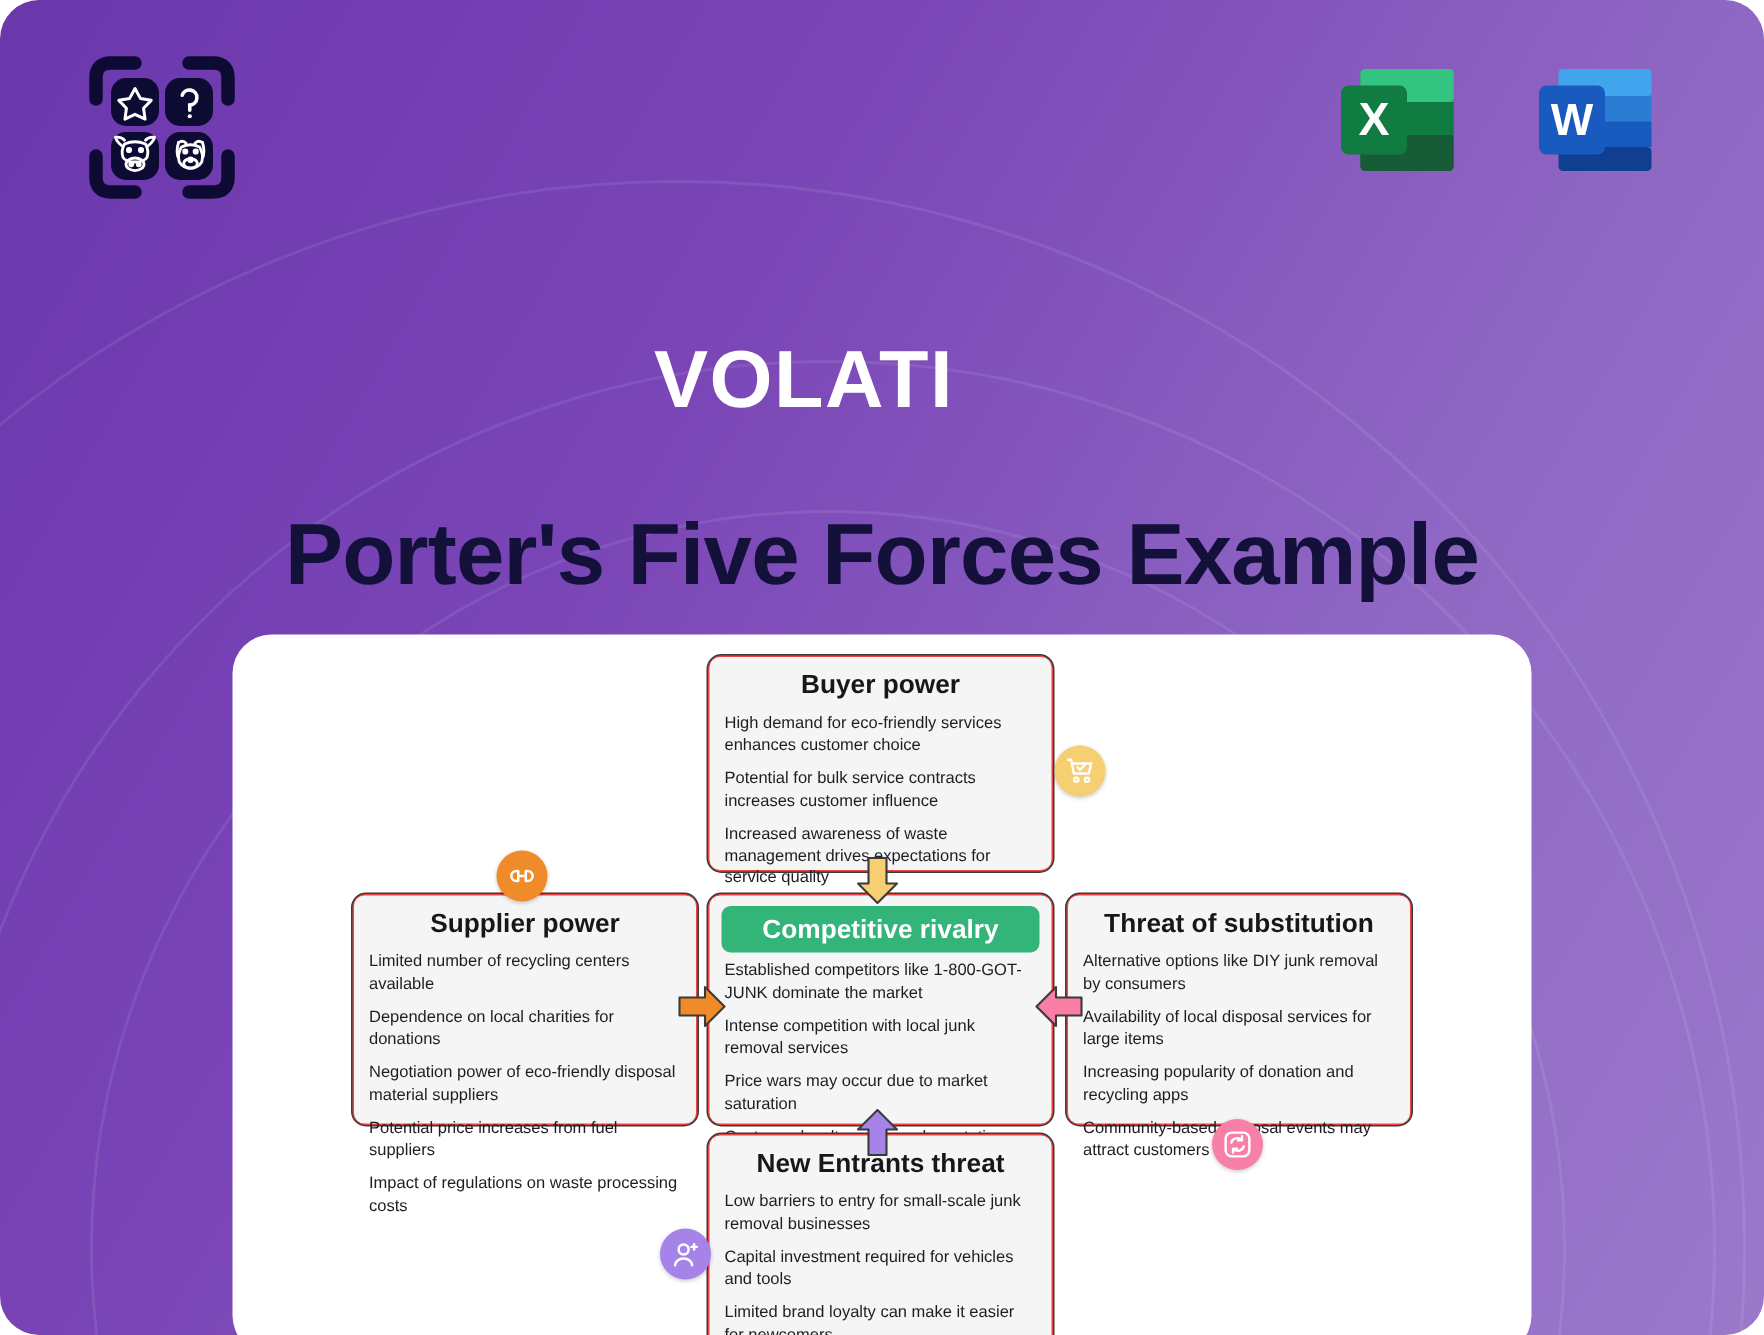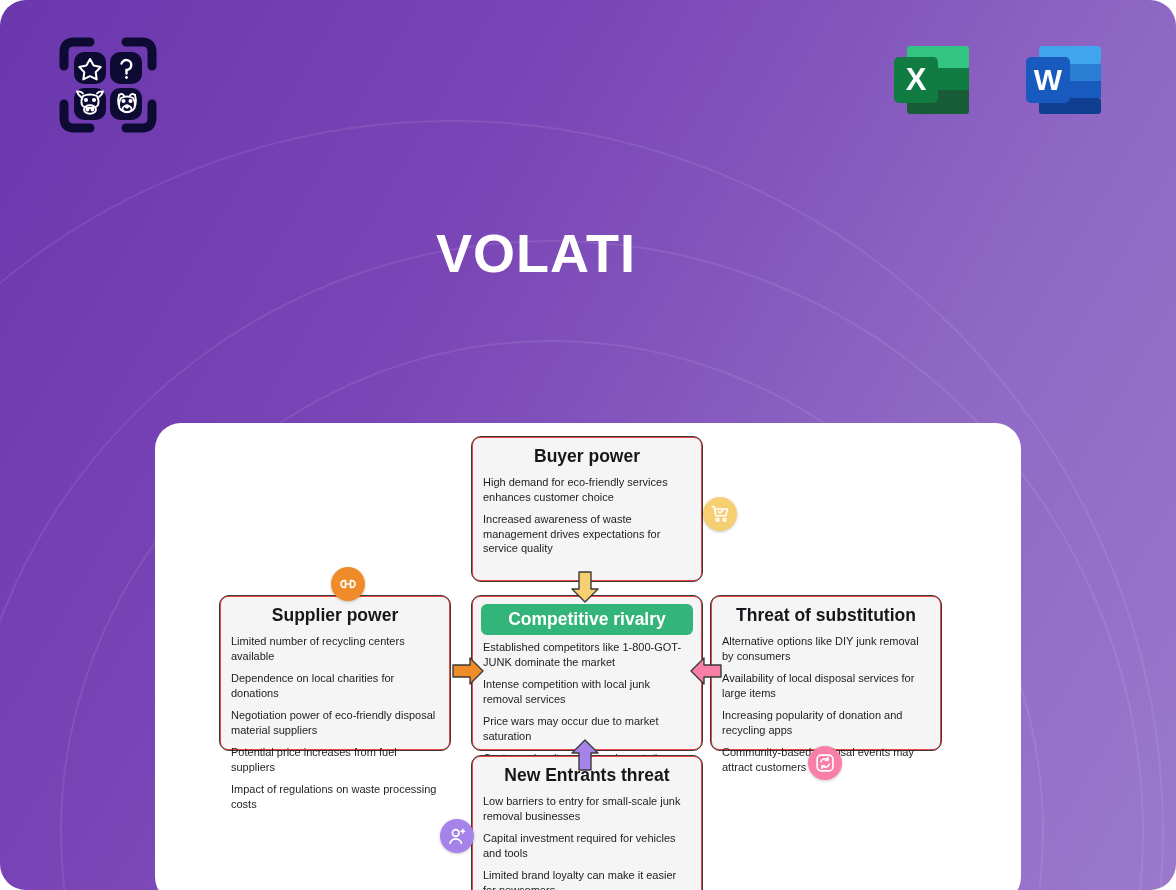--- a/index.html
+++ b/index.html
@@ -125,21 +125,21 @@
     list-style: none;
     font-size: 11px;
     line-height: 1.32;
     color: #1d1d22;
     margin-bottom: 8px;
   }
   ul.force-list { margin: 0; padding: 0; }
 
   
   #box-buyer      { left: 316px; top: 13px;  width: 232px; height: 146px; }
-  #box-supplier   { left: 64px;  top: 172px; width: 232px; height: 156px; }
+  #box-supplier   { left: 79px;  top: 172px; width: 232px; height: 156px; }
   #box-rivalry    { left: 316px; top: 172px; width: 232px; height: 156px; }
   #box-substitute { left: 555px; top: 172px; width: 232px; height: 156px; }
   #box-entrants   { left: 316px; top: 332px; width: 232px; height: 150px; }
 
   
   .arrow { position: absolute; z-index: 5; }
 
   
   .badge {
     position: absolute;
@@ -233,20 +233,21 @@
       <rect x="25" y="14" width="62" height="18" rx="3" fill="#41A5EE"></rect>
       <rect x="25" y="32" width="62" height="17" fill="#2B7CD3"></rect>
       <rect x="25" y="49" width="62" height="17" fill="#185ABD"></rect>
       <rect x="25" y="66" width="62" height="16" rx="3" fill="#103F91"></rect>
       <rect x="12" y="25" width="44" height="46" rx="5" fill="#185ABD"></rect>
       <text x="34" y="58" font-family="'Liberation Sans', sans-serif" font-size="30" font-weight="bold" fill="#ffffff" text-anchor="middle">W</text>
     </svg>
   </div>
 
   <div id="volati-title">VOLATI</div>
+  <div id="deck-title">Porter's Five Forces Example</div>
 
   <div id="content-card">
     <div id="diagram">
 
       <div class="arrow" style="left:416px; top:148px;">
         <svg width="28" height="32" viewBox="0 0 28 32">
           <path d="M8,1 L20,1 L20,18 L27,18 L14,31 L1,18 L8,18 Z" fill="#f5cf72" stroke="#3a3a3a" stroke-width="1.4" stroke-linejoin="round"></path>
         </svg>
       </div>
 
@@ -266,20 +267,21 @@
         <svg width="28" height="32" viewBox="0 0 28 32">
           <path d="M14,1 L27,14 L20,14 L20,31 L8,31 L8,14 L1,14 Z" fill="#a683e8" stroke="#3a3a3a" stroke-width="1.4" stroke-linejoin="round"></path>
         </svg>
       </div>
 
       <div id="box-buyer" class="force-box">
         <div class="force-inner">
           <div class="force-title">Buyer power</div>
           <ul class="force-list">
             <li>High demand for eco-friendly services enhances customer choice</li>
+            <li>Potential for bulk service contracts increases customer influence</li>
             <li>Increased awareness of waste management drives expectations for service quality</li>
           </ul>
         </div>
       </div>
 
       <div id="box-supplier" class="force-box">
         <div class="force-inner">
           <div class="force-title">Supplier power</div>
           <ul class="force-list">
             <li>Limited number of recycling centers available</li>

